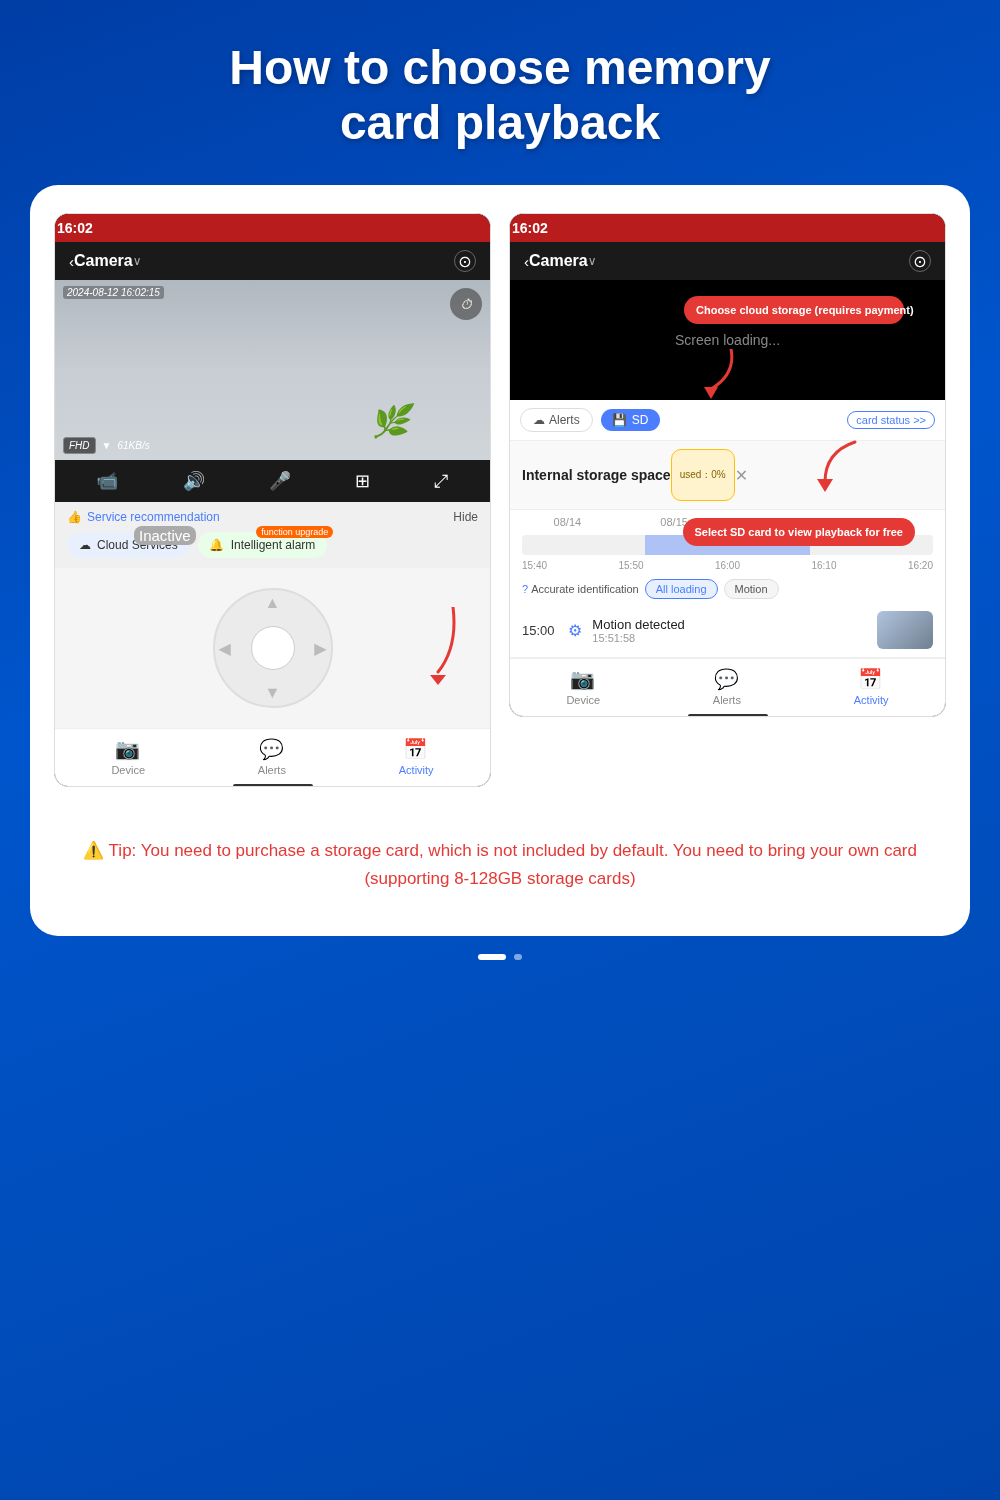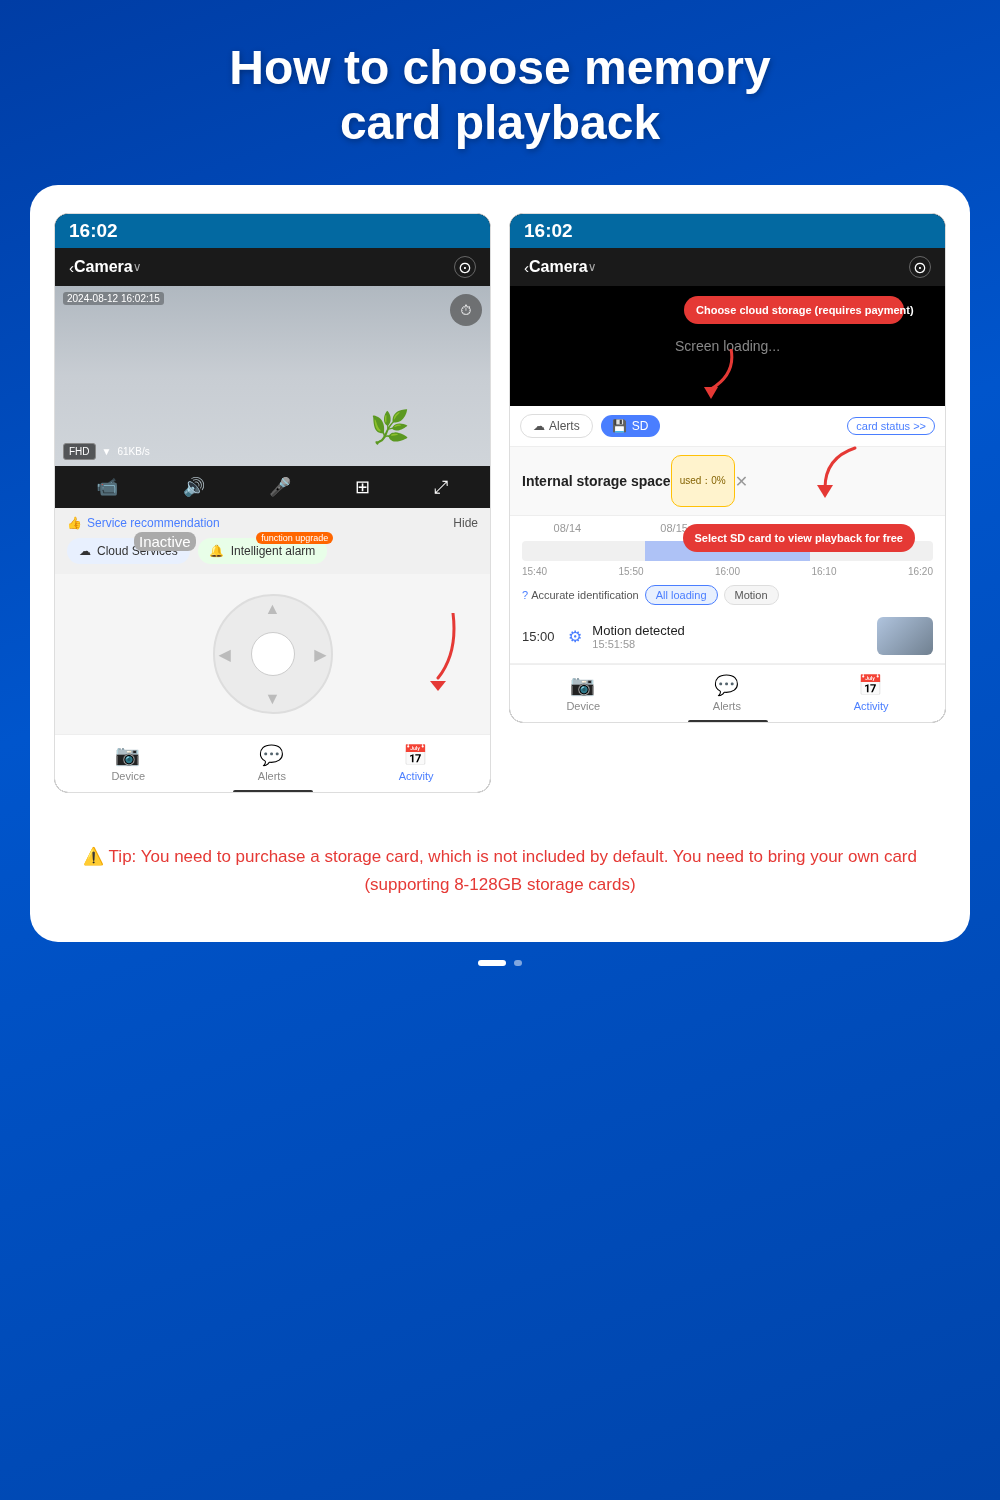--- a/index.html
+++ b/index.html
@@ -37,25 +37,25 @@
     }
     .phone-screen {
       flex: 1;
       border-radius: 14px;
       overflow: hidden;
       background: #000;
       position: relative;
       border: 1px solid #ddd;
     }
     .phone-status-bar {
-      background: #0369a1;
-      color: white;
-      font-size: 19px;
+      background: #b91c1c;
+      color: white;
+      font-size: 14px;
       font-weight: 600;
-      padding: 6px 14px;
+      padding: 6px 2px;
     }
     .phone-nav-bar {
       background: #1a1a1a;
       color: white;
       display: flex;
       align-items: center;
       justify-content: space-between;
       padding: 8px 14px;
       font-size: 15px;
     }
@@ -63,20 +63,21 @@
       font-size: 16px;
       font-weight: 600;
     }
     .camera-view {
       background: linear-gradient(180deg, #b0b8c0 0%, #c8cdd3 50%, #d0d5da 100%);
       height: 180px;
       position: relative;
       display: flex;
       align-items: flex-end;
       padding: 3px;
+      font-style: italic;
     }
     .camera-timestamp {
       position: absolute;
       top: 6px;
       left: 8px;
       color: white;
       font-size: 10px;
       background: rgba(0,0,0,0.3);
       padding: 1px 4px;
       border-radius: 3px;

